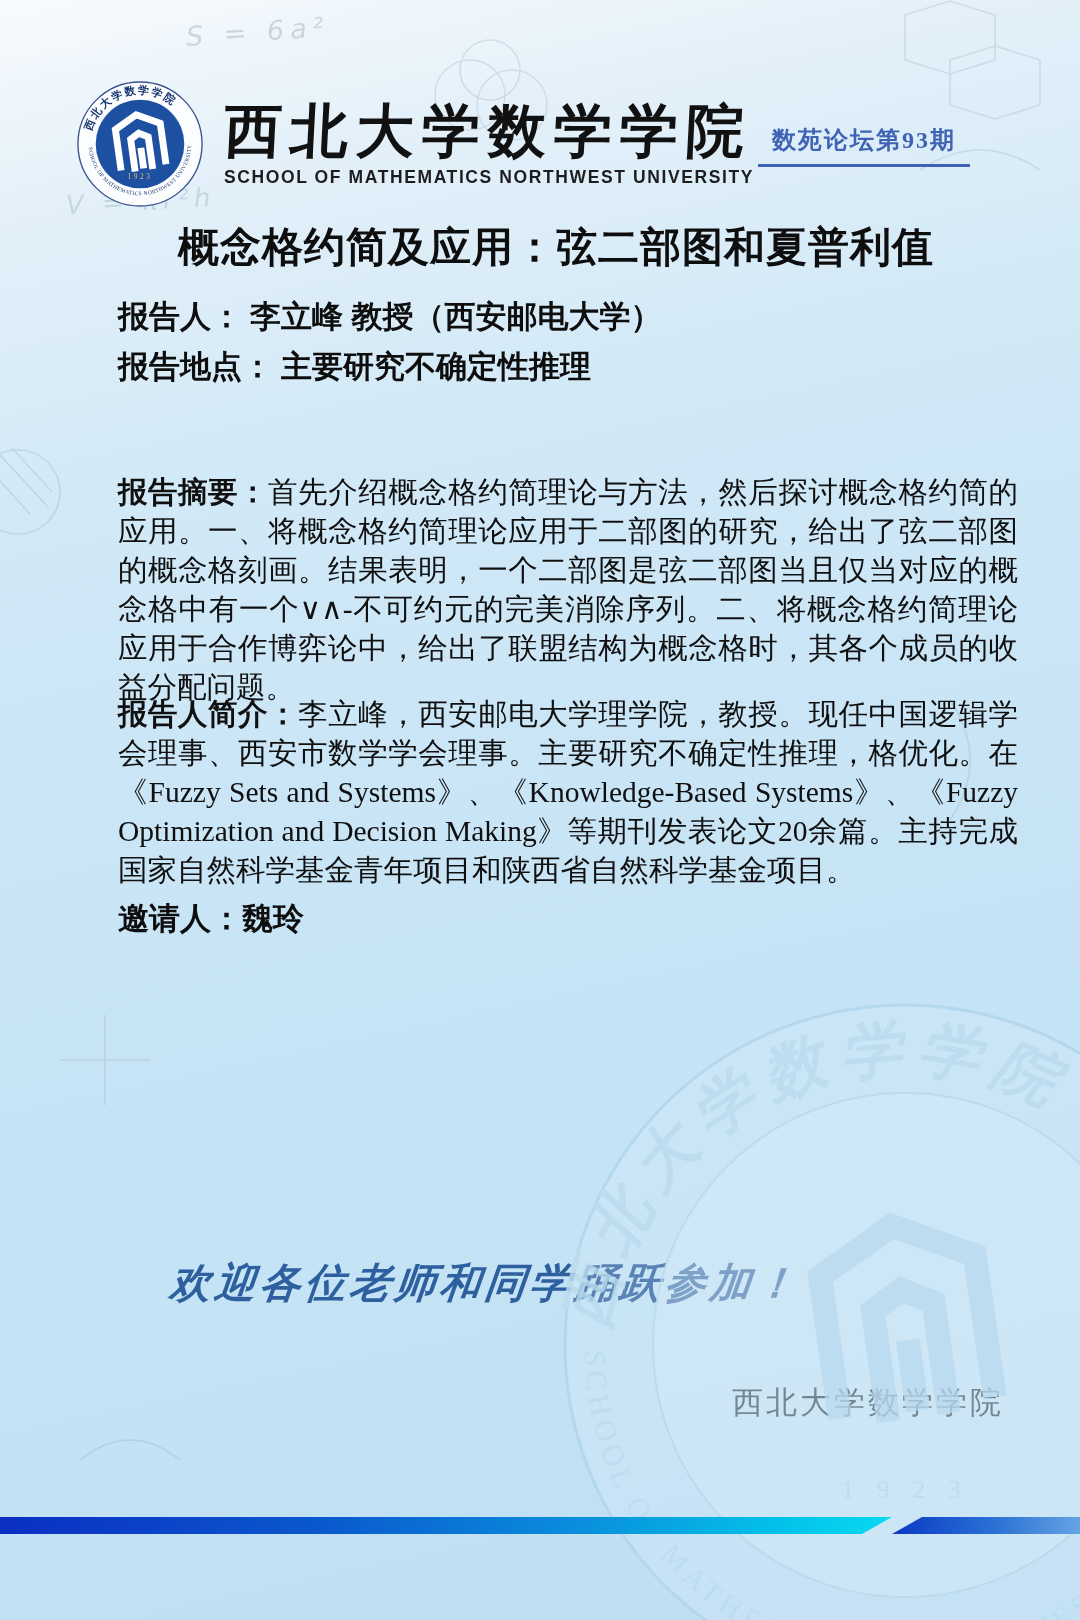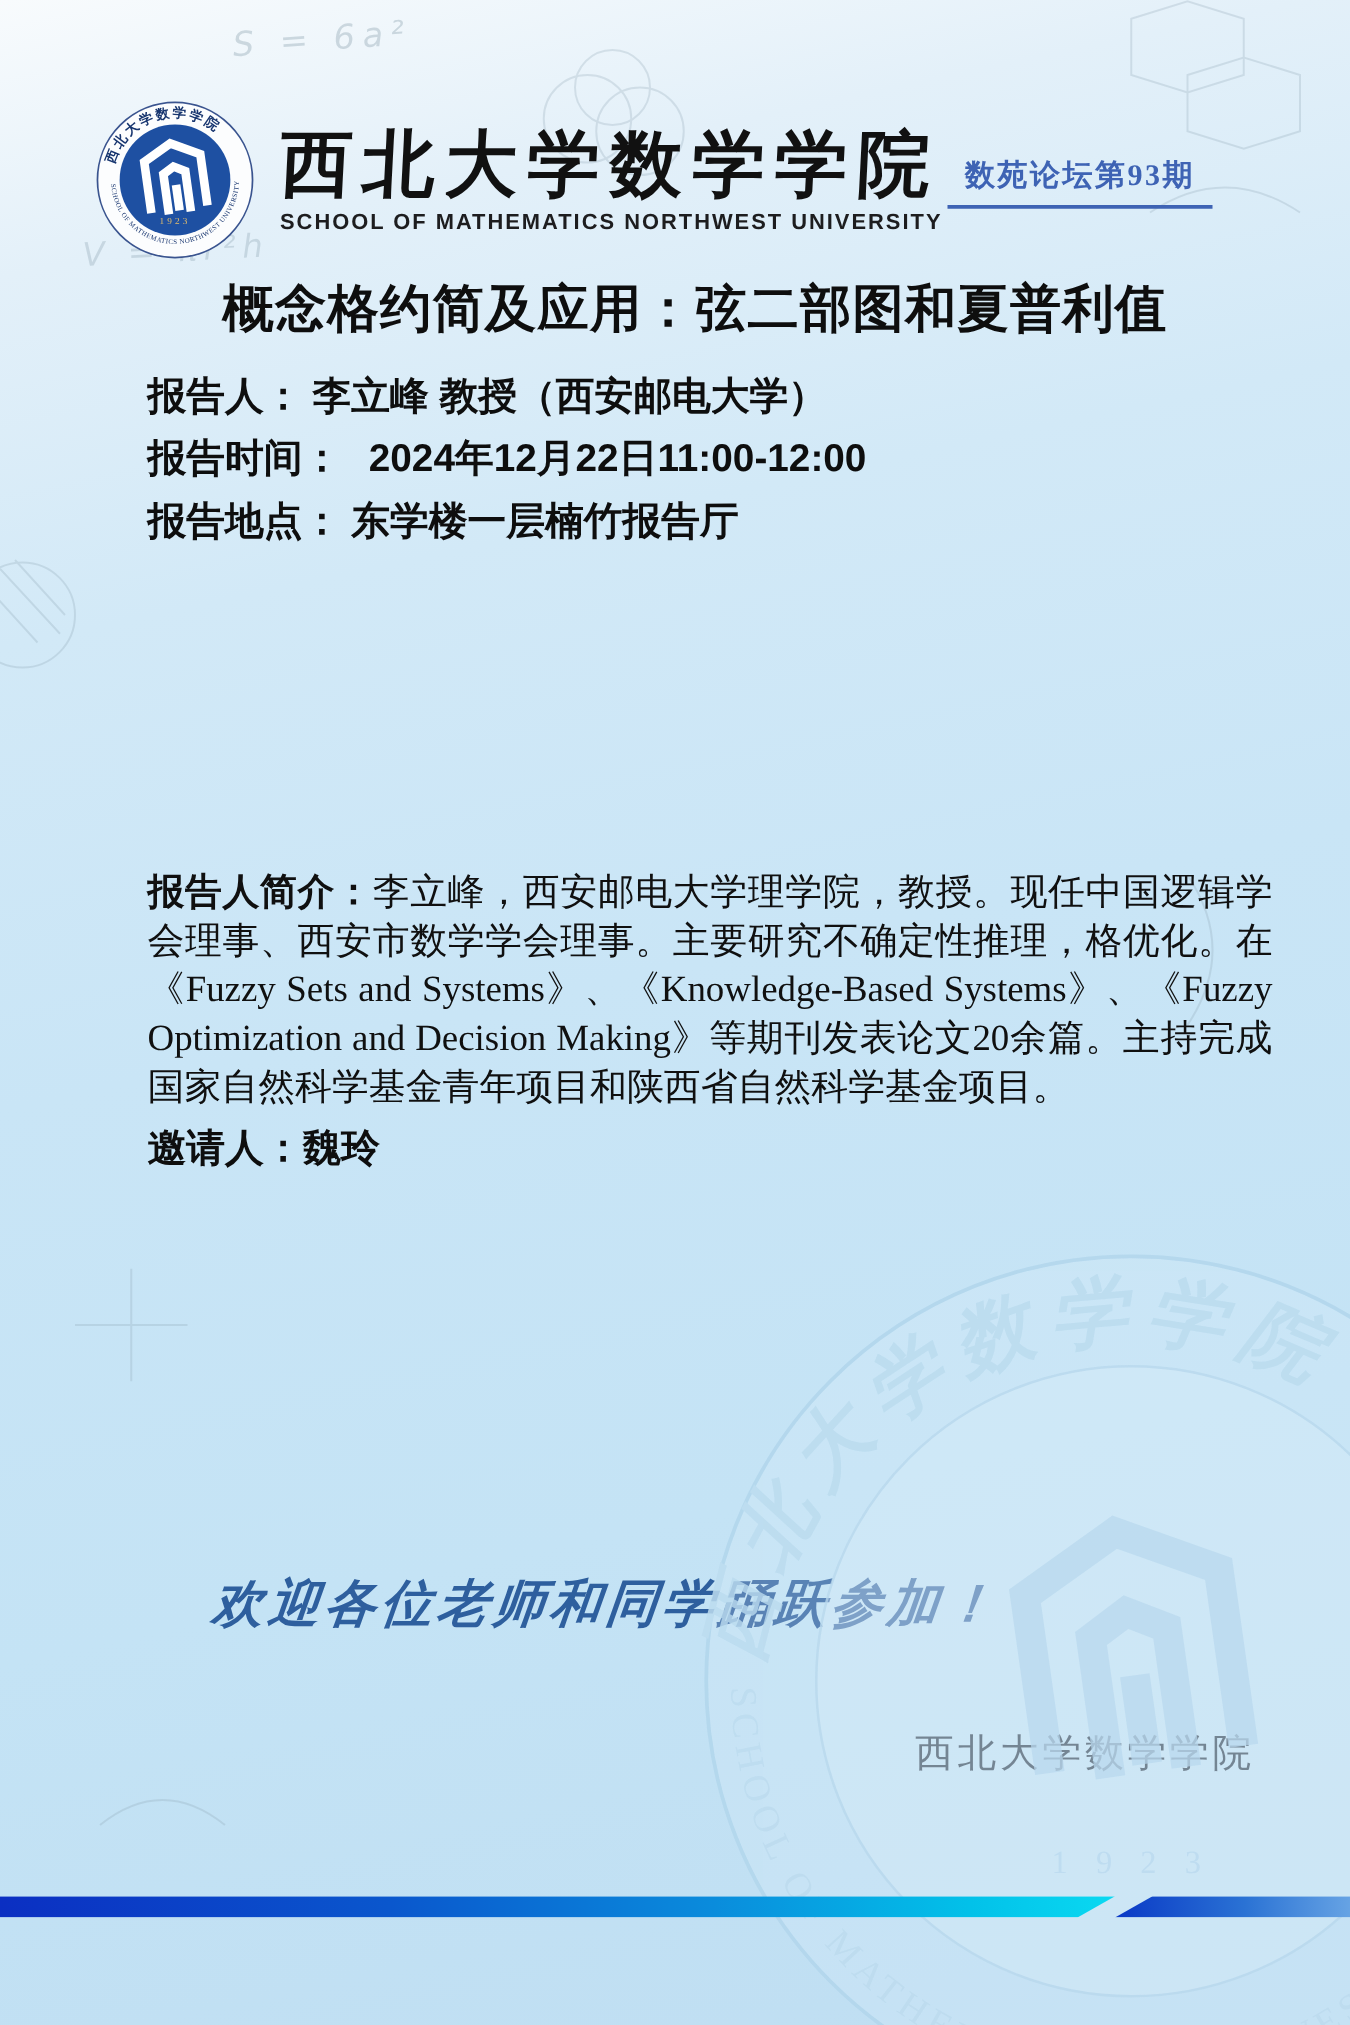--- a/index.html
+++ b/index.html
@@ -115,27 +115,27 @@
 
   <div class="forum-badge">数苑论坛第93期</div>
 
   <h1 class="page-title">概念格约简及应用：弦二部图和夏普利值</h1>
 
   <div class="info">
     <p>
       <span>报告人：</span><span class="val">李立峰 教授（西安邮电大学）</span>
     </p>
     <p>
-      <span>报告时间：</span><span class="val val-gap">2024年12月22日11:00-12:00</span>
-    </p>
-    <p>
-      <span>报告地点：</span><span class="val">东学楼一层楠竹报告厅</span>
+      <span>报告地点：</span><span class="val">主要研究不确定性推理</span>
     </p>
   </div>
 
+  <p class="para abstract">
+    <span class="lab">报告摘要：</span><span>首先介绍概念格约简理论与方法，然后探讨概念格约简的应用。一、将概念格约简理论应用于二部图的研究，给出了弦二部图的概念格刻画。结果表明，一个二部图是弦二部图当且仅当对应的概念格中有一个∨∧-不可约元的完美消除序列。二、将概念格约简理论应用于合作博弈论中，给出了联盟结构为概念格时，其各个成员的收益分配问题。</span>
+  </p>
 
   <p class="para bio">
     <span class="lab">报告人简介：</span><span>李立峰，西安邮电大学理学院，教授。现任中国逻辑学会理事、西安市数学学会理事。主要研究不确定性推理，格优化。在《Fuzzy Sets and Systems》、《Knowledge-Based Systems》、《Fuzzy Optimization and Decision Making》等期刊发表论文20余篇。主持完成国家自然科学基金青年项目和陕西省自然科学基金项目。</span>
   </p>
 
   <p class="inviter">
     <span>邀请人：</span><span>魏玲</span>
   </p>
 
   <div class="welcome">欢迎各位老师和同学踊跃参加！</div>

